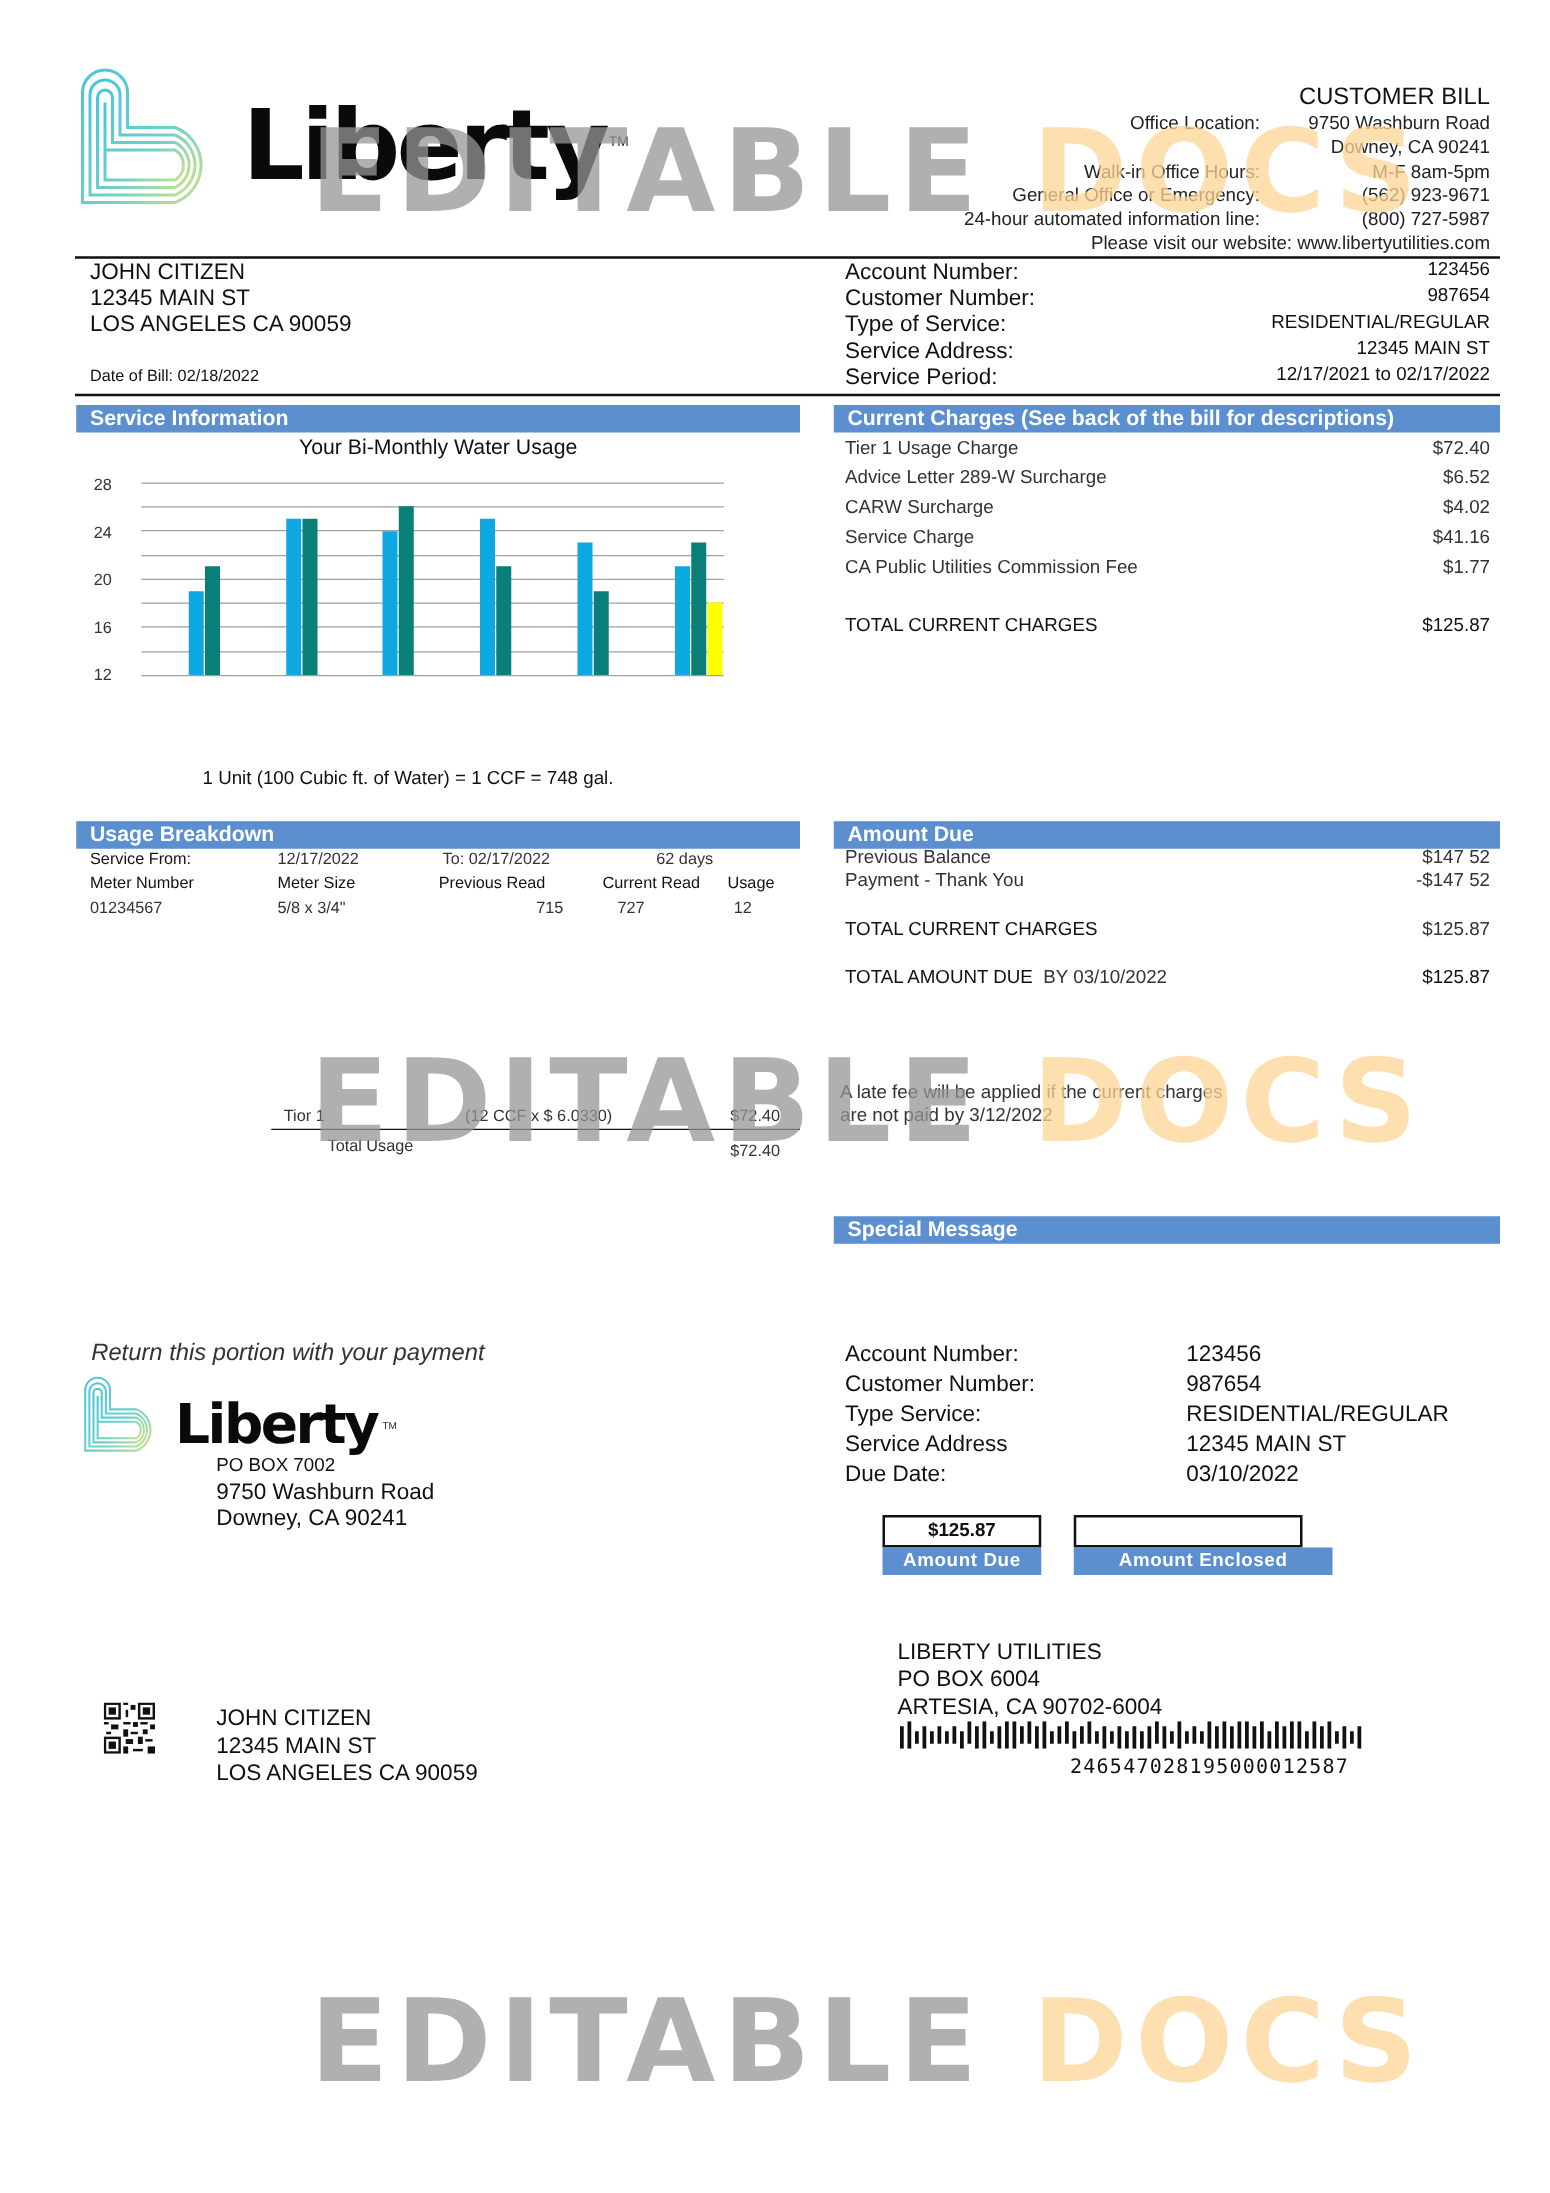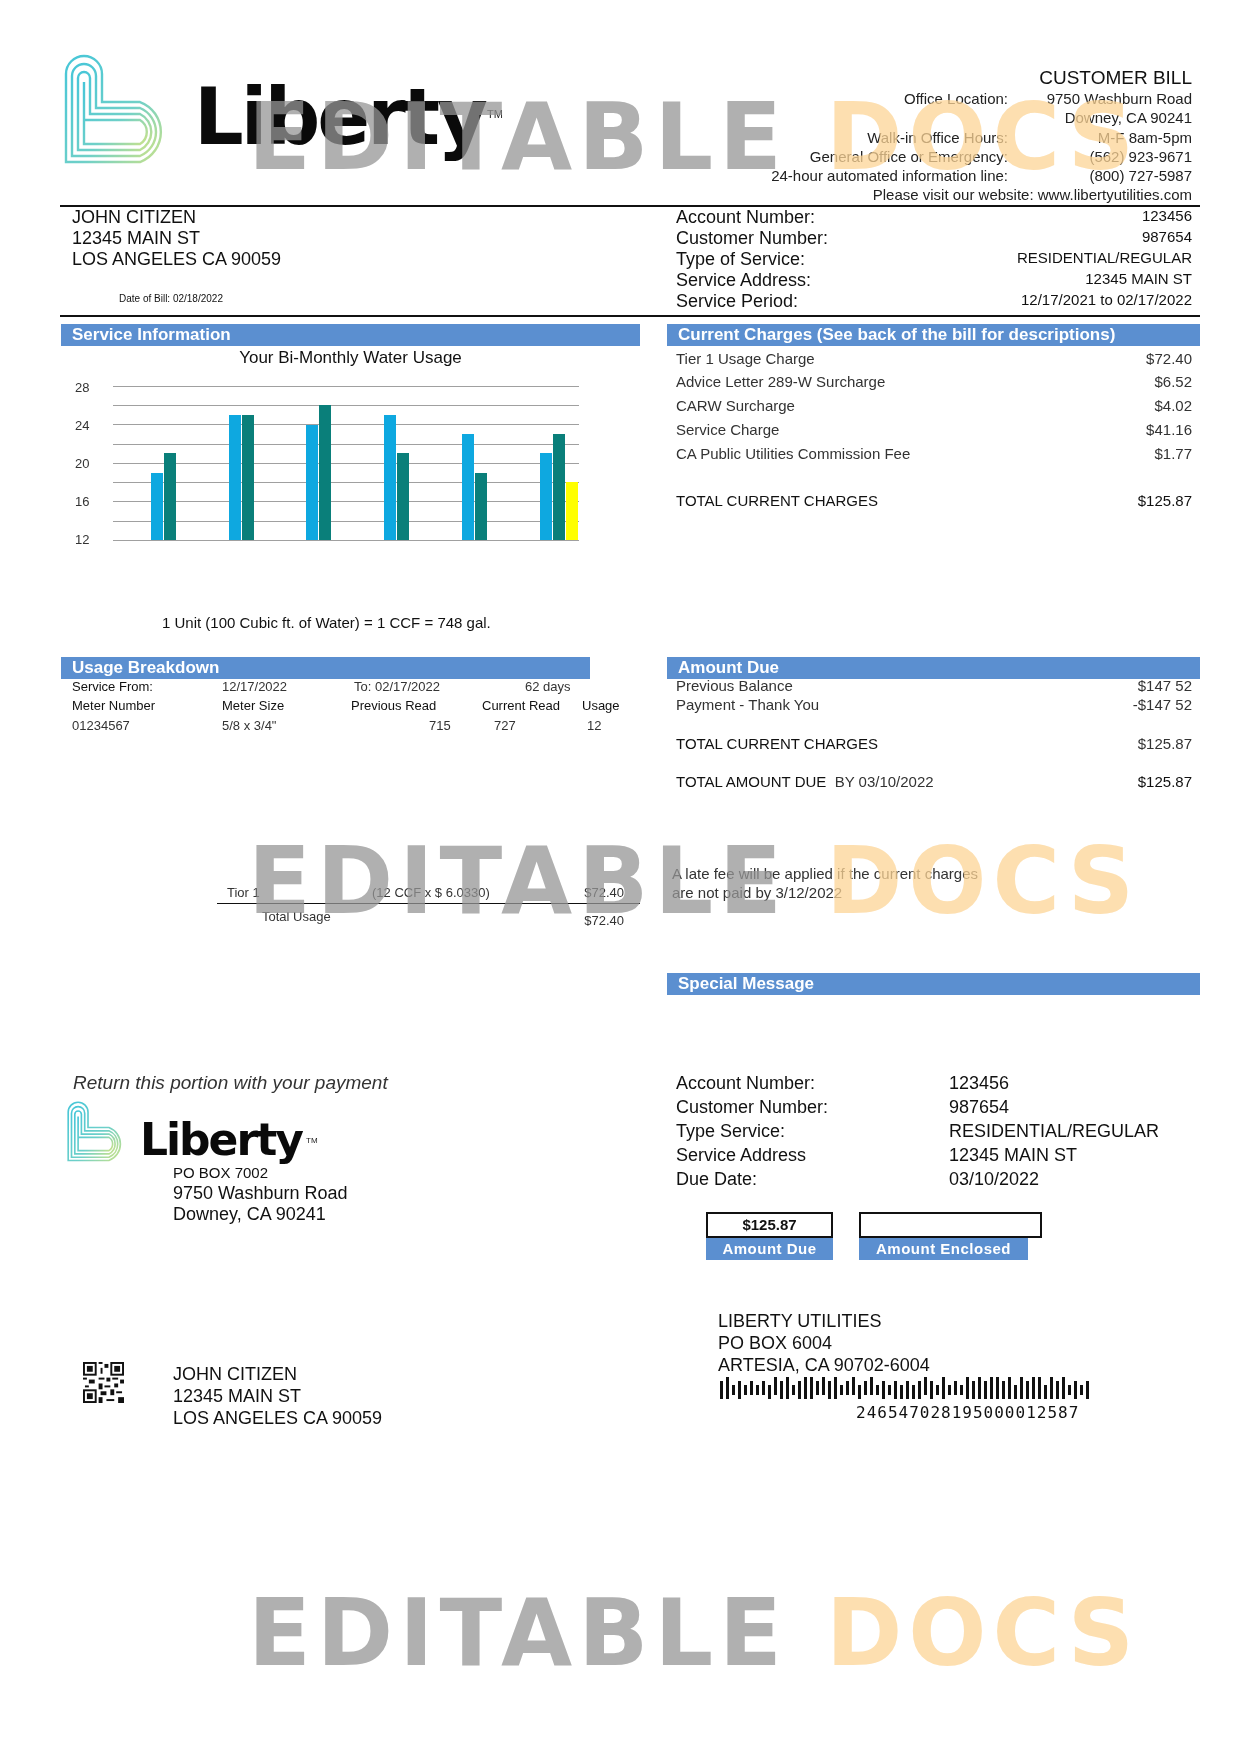--- a/index.html
+++ b/index.html
@@ -63,21 +63,21 @@
 <div class="hdr-line" style="top:167px;">(800) 727-5987</div>
 <div class="hdr-line" style="top:186px;">Please visit our website: www.libertyutilities.com</div>
 
 <div class="rule" style="left:60px;right:40px;top:205px;"></div>
 
 <div class="abs" style="left:72px;top:207px;font-size:18px;line-height:21px;">
   <div class="bold">JOHN CITIZEN</div>
   <div>12345 MAIN ST</div>
   <div>LOS ANGELES CA 90059</div>
 </div>
-<div class="abs bold" style="left:72px;top:293px;font-size:10px;margin-left:47px;">Date of Bill: 02/18/2022</div>
+<div class="abs bold" style="left:72px;top:293px;font-size:13px;">Date of Bill: 02/18/2022</div>
 
 <div class="abs" style="left:676px;right:48px;top:207px;">
   <div class="row" style="left:0;right:0;top:0;">
     <span class="bold" style="font-size:18px">Account Number:</span>
     <span class="bold">123456</span>
   </div>
   <div class="row" style="left:0;right:0;top:21px;">
     <span class="bold" style="font-size:18px">Customer Number:</span>
     <span class="bold">987654</span>
   </div>
@@ -158,21 +158,21 @@
   <div class="row" style="left:0;right:0;top:95px;">
       <span>CA Public Utilities Commission Fee</span>
       <span>$1.77</span>
     </div>
   <div class="row bold" style="left:0;right:0;top:142px;color:#111;">
       <span>TOTAL CURRENT CHARGES</span>
       <span>$125.87</span>
     </div>
 </div>
 
-<div class="bar-head" style="left:61px;width:529px;top:657px;">Usage Breakdown</div>
+<div class="bar-head" style="left:61px;width:579px;top:657px;">Usage Breakdown</div>
 <div class="abs" style="left:72px;top:679px;width:560px;font-size:13px;">
   <div class="abs bold" style="left:0;top:0;">Service From:</div>
   <div class="abs light" style="left:150px;top:0;">12/17/2022</div>
   <div class="abs light" style="left:282px;top:0;">To: 02/17/2022</div>
   <div class="abs light" style="left:453px;top:0;">62 days</div>
 
   <div class="abs bold" style="left:0;top:19px;">Meter Number</div>
   <div class="abs bold" style="left:150px;top:19px;">Meter Size</div>
   <div class="abs bold" style="left:279px;top:19px;">Previous Read</div>
   <div class="abs bold" style="left:410px;top:19px;">Current Read</div>
@@ -252,21 +252,21 @@
   <div class="abs" style="left:273px;top:48px;white-space:nowrap;">RESIDENTIAL/REGULAR</div>
   <div class="abs" style="left:0;top:72px;white-space:nowrap;">Service Address</div>
   <div class="abs" style="left:273px;top:72px;white-space:nowrap;">12345 MAIN ST</div>
   <div class="abs" style="left:0;top:96px;white-space:nowrap;">Due Date:</div>
   <div class="abs" style="left:273px;top:96px;white-space:nowrap;">03/10/2022</div>
 </div>
 
 <div class="stub-box" style="left:706px;top:1212px;width:127px;">$125.87</div>
 <div class="stub-lbl" style="left:706px;top:1238px;width:127px;">Amount Due</div>
 <div class="stub-box" style="left:859px;top:1212px;width:183px;"></div>
-<div class="stub-lbl" style="left:859px;top:1238px;width:169px;">Amount Enclosed</div>
+<div class="stub-lbl" style="left:859px;top:1238px;width:207px;">Amount Enclosed</div>
 
 <div class="abs" style="left:718px;top:1310px;font-size:18px;line-height:22px;">
   <div>LIBERTY UTILITIES</div>
   <div>PO BOX 6004</div>
   <div>ARTESIA, CA 90702-6004</div>
 </div>
 
 <svg class="abs" style="left:720px;top:1377px;" width="380" height="22" viewBox="0 0 380 22">
   <g fill="#111">
     <rect x="0" y="4" width="3" height="18"></rect>

